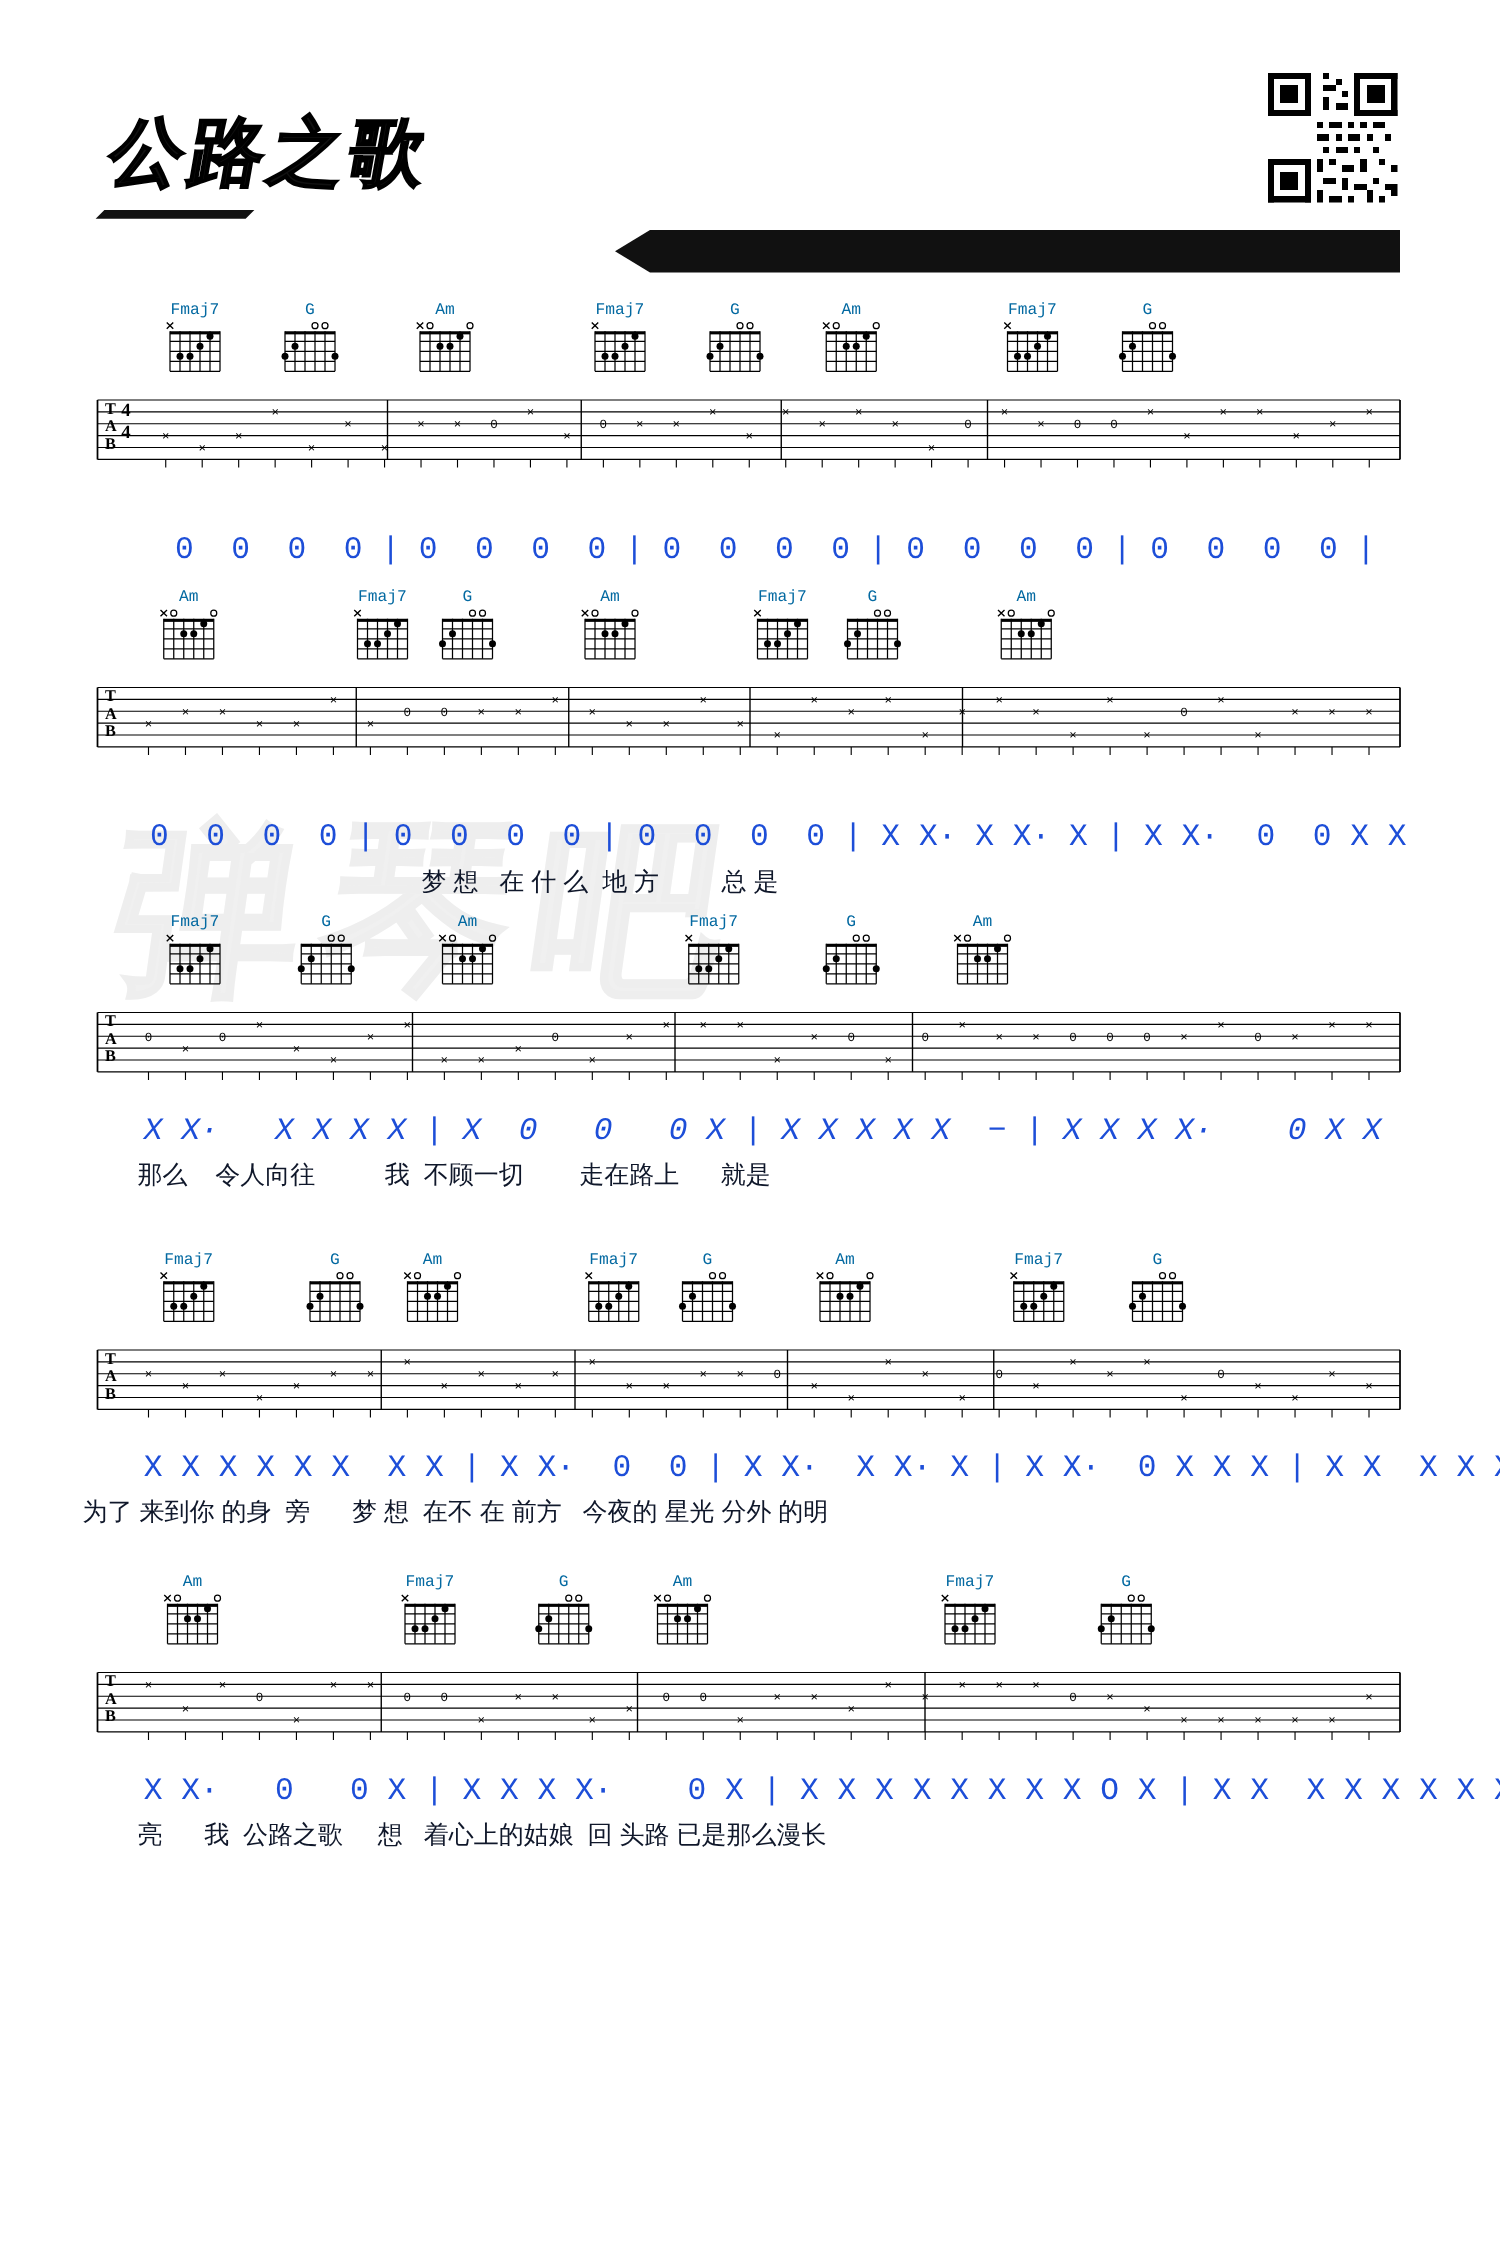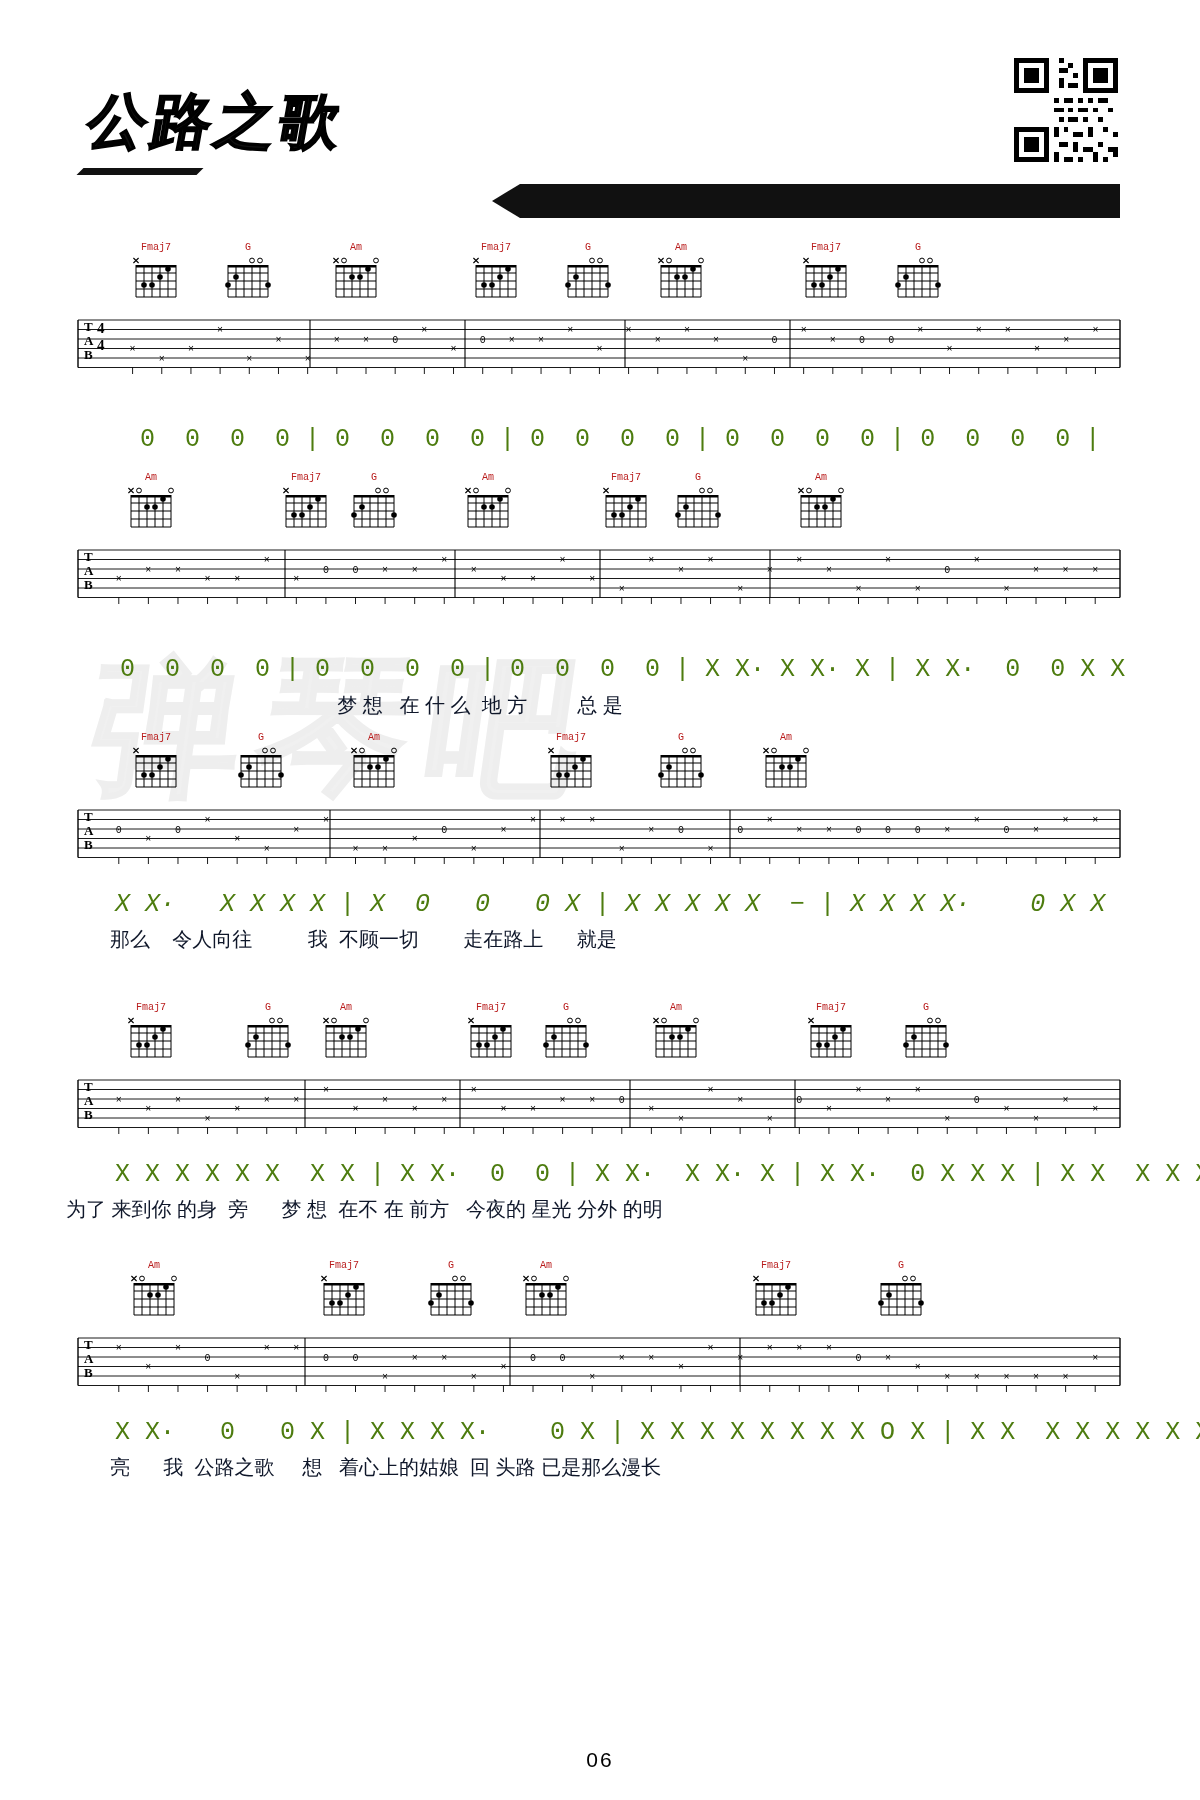--- a/index.html
+++ b/index.html
@@ -70,36 +70,36 @@
     width:104px; height:104px;
   }
   
   .system { position:absolute; left:0; width:1200px; z-index:2; }
   .chord-row { position:absolute; left:0; top:0; width:1200px; height:70px; }
   .chord {
     position:absolute;
     width:52px;
   }
   .chord .cname {
-    font-size:10px; font-family:"Liberation Mono", monospace;
-    text-align:center; height:15px; line-height:15px; color:#b91c1c;
+    font-size:13px; font-family:"Liberation Mono", monospace;
+    text-align:center; height:15px; line-height:15px; color:#0369a1;
     white-space:nowrap;
   }
   .chord .grid-wrap { position:relative; width:52px; height:48px; }
   .chord svg { display:block; }
   
   .staff { position:absolute; left:0; width:1200px; }
   .staff svg { display:block; }
   
   .rhythm {
     position:absolute; left:0; width:1200px;
     font-family:"Liberation Mono", monospace;
     font-size:25px;
     letter-spacing:0px;
-    color:#4d7c0f;
+    color:#1d4ed8;
     white-space:pre;
   }
   .lyrics {
     position:absolute; left:0; width:1200px;
     font-family:"Liberation Sans", sans-serif;
     font-size:20px;
     color:#0f172a;
     white-space:pre;
   }
   .pagenum {
@@ -1539,14 +1539,13 @@
             <line x1="947.2647058823529" y1="69.5" x2="976.8529411764706" y2="69.5" stroke="#000" stroke-width="1.6"></line>
             <line x1="1006.4411764705883" y1="69.5" x2="1036.0294117647059" y2="69.5" stroke="#000" stroke-width="1.6"></line>
             <line x1="1065.6176470588234" y1="69.5" x2="1095.2058823529412" y2="69.5" stroke="#000" stroke-width="1.6"></line>
           </svg>
         </div>
         <div class="rhythm" style="top: 160px; padding-left: 115px;">X X·   0   0 X | X X X X·    0 X | X X X X X X X X O X | X X  X X X X X X</div>
         <div class="lyrics" style="top: 196px; padding-left: 110px;">亮      我  公路之歌     想   着心上的姑娘  回 头路 已是那么漫长</div>
       </div>
     </div>
 
-  <div class="pagenum">06</div>
 </div>
 
 </body></html>

